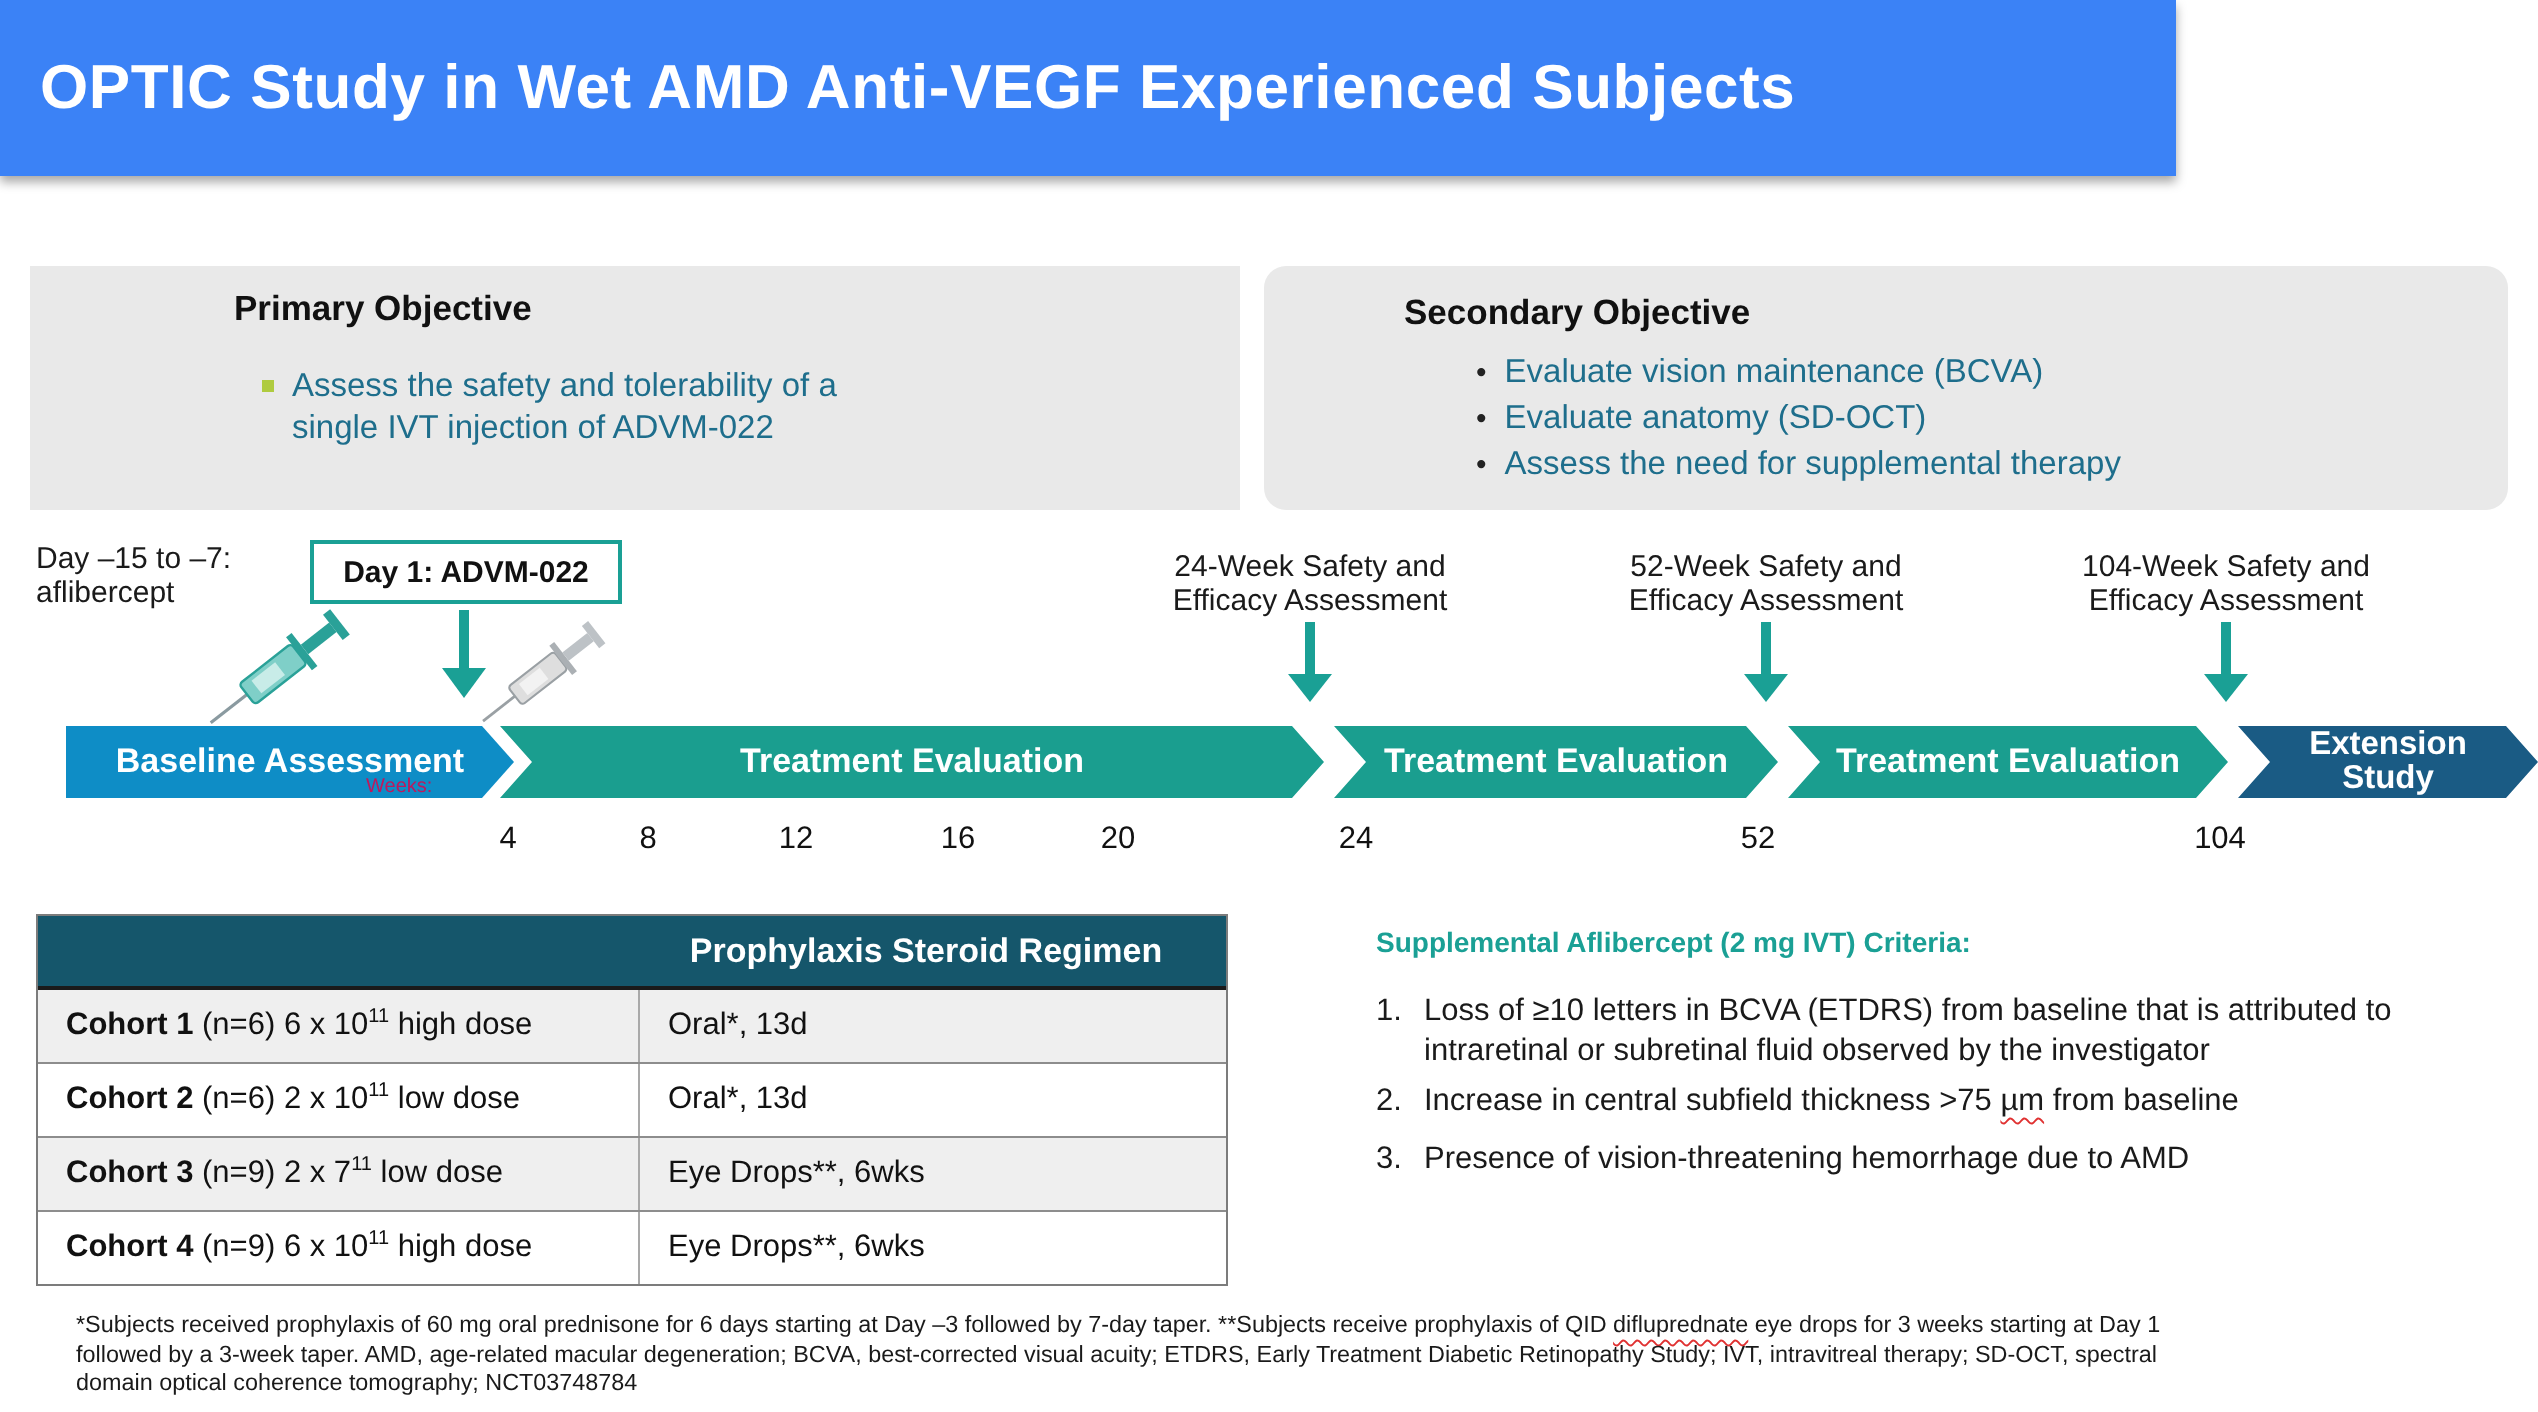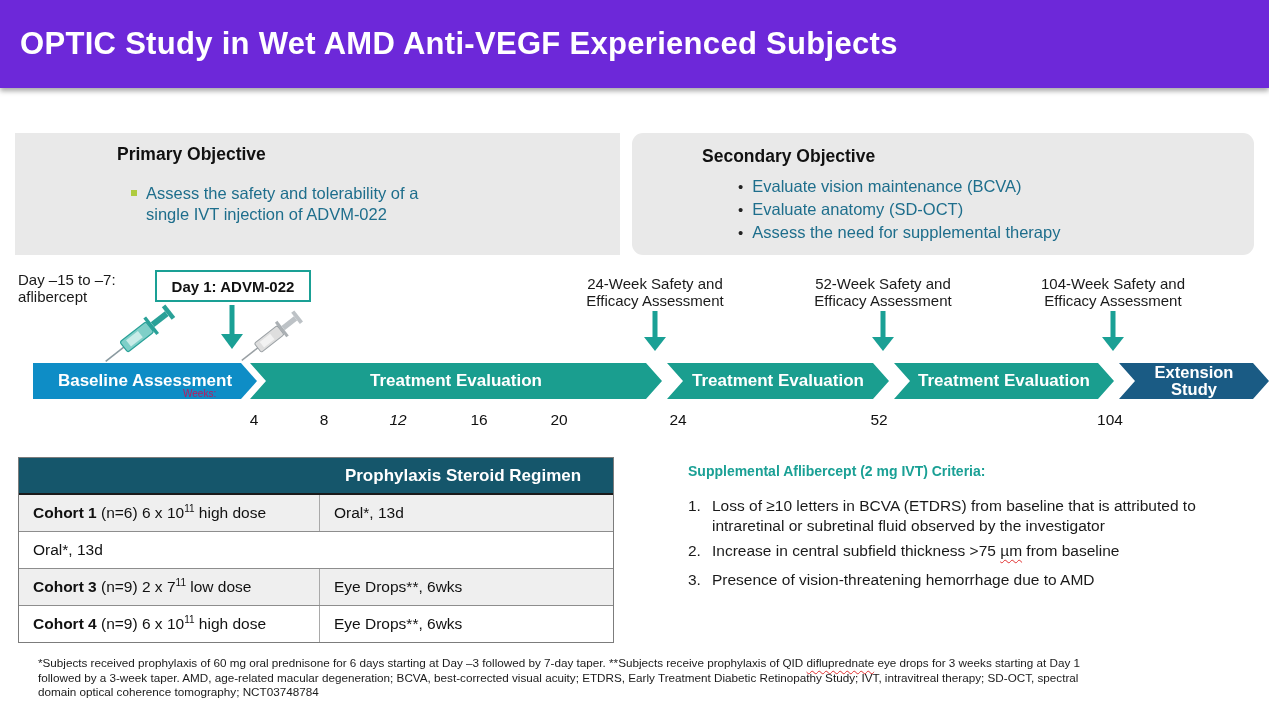--- a/index.html
+++ b/index.html
@@ -1,19 +1,19 @@
 <!DOCTYPE html>
 <html><head>
 <meta charset="utf-8">
 <style>
   html,body { margin:0; padding:0; background:#ffffff; font-family:"Liberation Sans", sans-serif; }
   .slide { position:relative; width:1269px; height:706px; background:#ffffff; overflow:hidden; }
 
   
-  .banner { position:absolute; left:0; top:0; width:1269px; height:88px; background:#6d28d9;
+  .banner { position:absolute; left:0; top:0; width:1088px; height:88px; background:#3b82f6;
             box-shadow:0 3px 5px rgba(0,0,0,0.35); }
   .banner .title { position:absolute; left:20px; top:26px; color:#ffffff; font-size:31px; font-weight:bold; letter-spacing:0.3px; }
 
   
   .obj-box { position:absolute; top:133px; height:122px; background:#E9E9E9; }
   .obj-heading { position:absolute; font-size:17.5px; font-weight:bold; color:#111111; }
   .obj-bullet-row { position:absolute; display:flex; align-items:flex-start; }
   .bullet-sq { width:6px; height:6px; background:#AFCB3F; margin:7px 9px 0 0; flex:none; }
   .bullet-dot { color:#222222; font-size:15px; margin:0 9px 0 0; line-height:21px; flex:none; }
   .obj-text { color:#1E6E8C; font-size:16.5px; line-height:21px; }
@@ -177,38 +177,41 @@
   <div class="seg seg-mid" style="left:894px; width:220px; background:#1A9E8F;">
     <span>Treatment Evaluation</span>
   </div>
   <div class="seg seg-mid" style="left:1119px; width:150px; background:#1A5B84;">
     <span class="seg-label-narrow">Extension Study</span>
   </div>
 
   <div class="weeks-label">Weeks:</div>
   <span class="week-tick" style="left:254px;">4</span>
   <span class="week-tick" style="left:324px;">8</span>
-  <span class="week-tick" style="left:398px;font-style:italic;">12</span>
+  <span class="week-tick" style="left:398px;">12</span>
   <span class="week-tick" style="left:479px;">16</span>
   <span class="week-tick" style="left:559px;">20</span>
   <span class="week-tick" style="left:642px;margin-left:36px;">24</span>
   <span class="week-tick" style="left:879px;">52</span>
   <span class="week-tick" style="left:1110px;">104</span>
 
   <div class="steroid-table">
     <div class="tbl-header">
       <div class="hdr-text">Prophylaxis Steroid Regimen</div>
     </div>
     <div class="tbl-row alt">
       <div class="cell-cohort">
         <span><b>Cohort 1</b><span> (n=6) 6 x 10</span><sup>11</sup><span> high dose</span></span>
       </div>
       <div class="cell-regimen">Oral*, 13d</div>
     </div>
     <div class="tbl-row">
+      <div class="cell-cohort">
+        <span><b>Cohort 2</b><span> (n=6) 2 x 10</span><sup>11</sup><span> low dose</span></span>
+      </div>
       <div class="cell-regimen">Oral*, 13d</div>
     </div>
     <div class="tbl-row alt">
       <div class="cell-cohort">
         <span><b>Cohort 3</b><span> (n=9) 2 x 7</span><sup>11</sup><span> low dose</span></span>
       </div>
       <div class="cell-regimen">Eye Drops**, 6wks</div>
     </div>
     <div class="tbl-row">
       <div class="cell-cohort">

